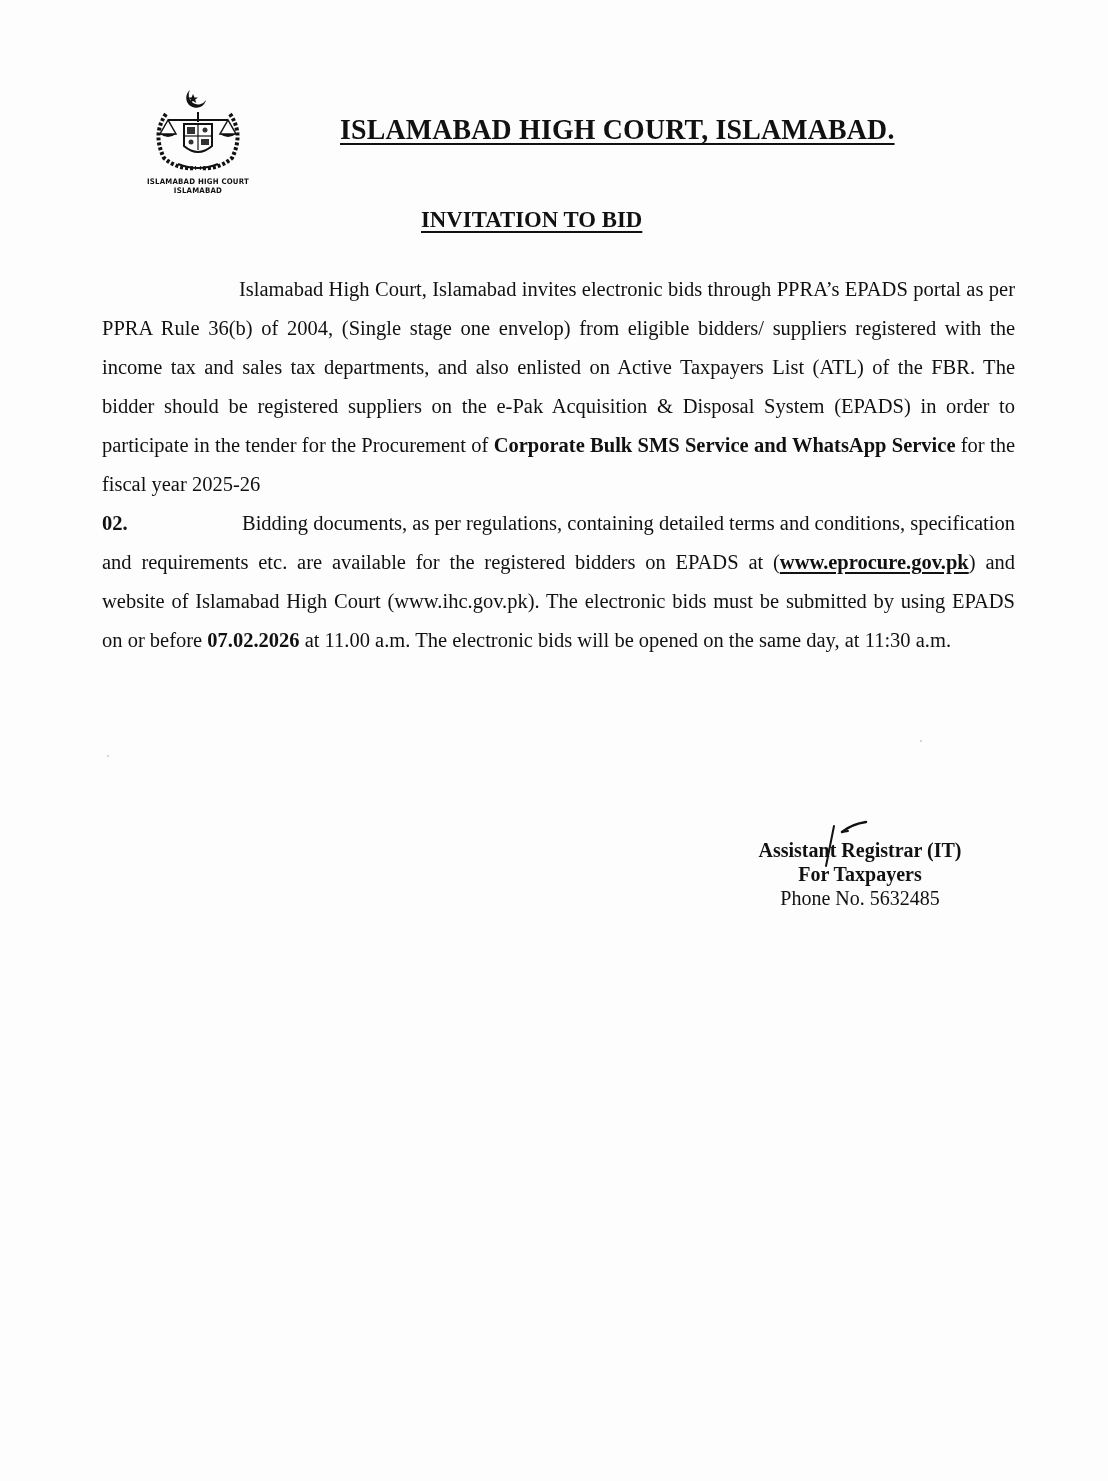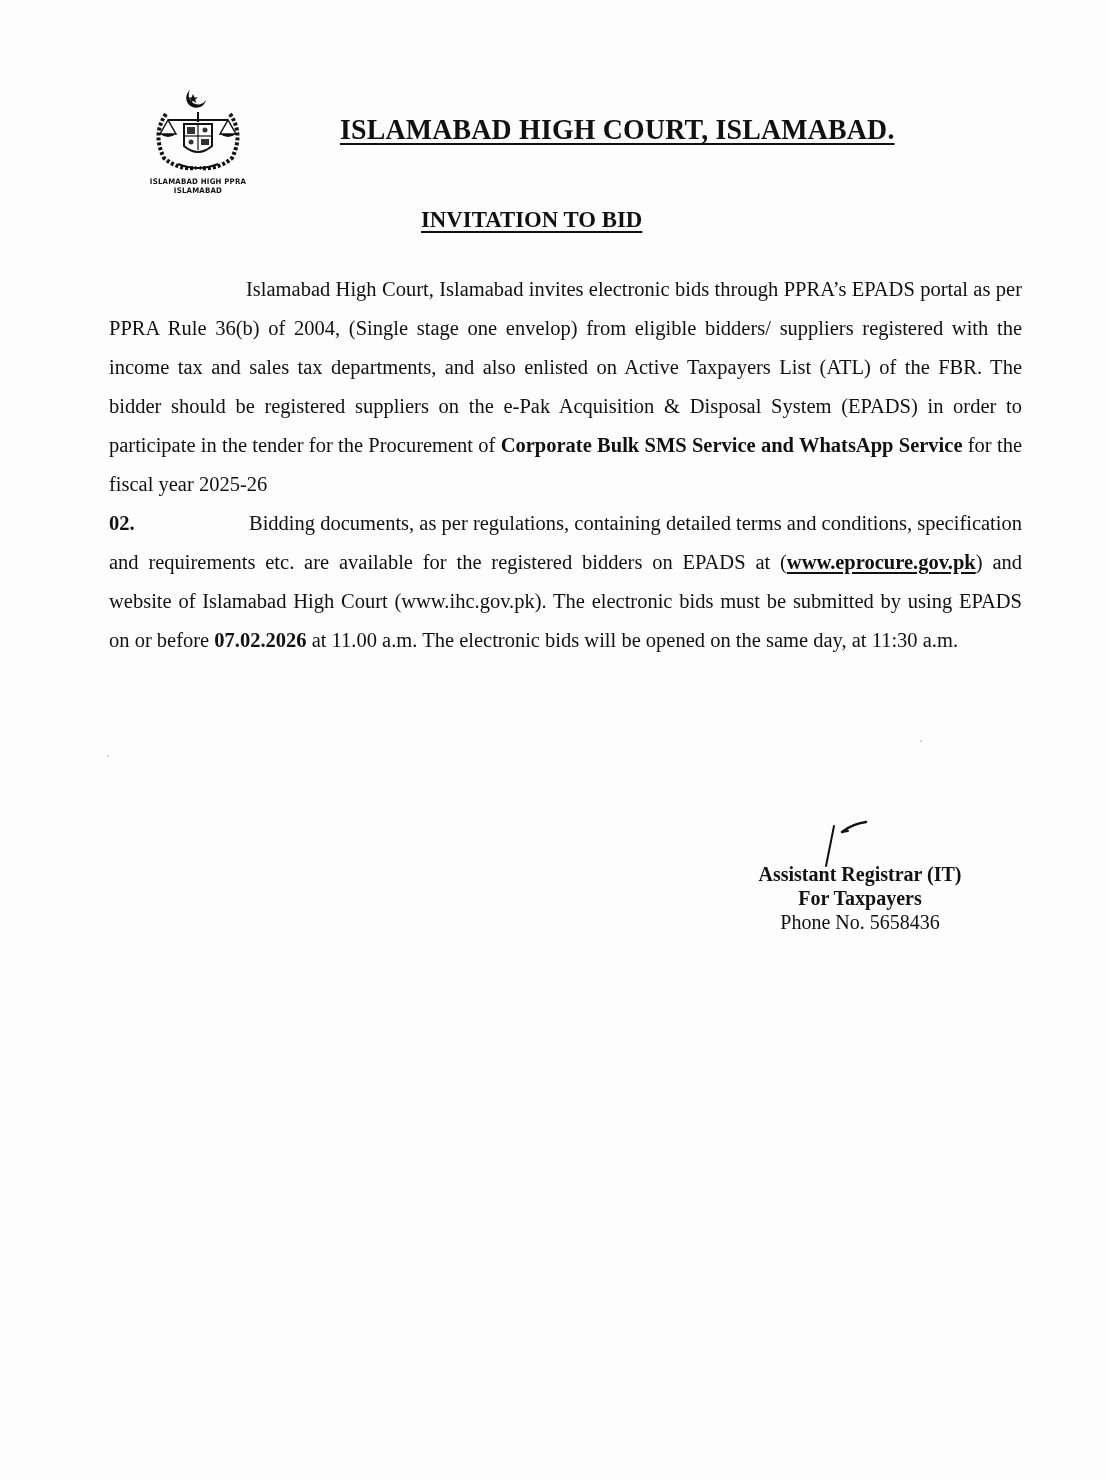--- a/index.html
+++ b/index.html
@@ -67,21 +67,21 @@
       text-decoration: underline;
       text-decoration-thickness: 2px;
       text-underline-offset: 4px;
       white-space: nowrap;
       transform: scaleX(0.95);
       transform-origin: left top;
     }
     
     .body {
       position: absolute;
-      left: 109px;
+      left: 102px;
       top: 270px;
       width: 913px;
       font-size: 20.5px;
       line-height: 39px;
       text-align: justify;
       text-align-last: left;
     }
     .para {
       margin: 0;
     }
@@ -94,21 +94,21 @@
     .bold { font-weight: bold; }
     .link-u {
       text-decoration: underline;
       text-underline-offset: 3px;
       font-weight: bold;
     }
     
     .signature {
       position: absolute;
       left: 730px;
-      top: 862px;
+      top: 838px;
       width: 260px;
       text-align: center;
       font-size: 20px;
       line-height: 24px;
     }
     .signature .sig-line { display: block; white-space: nowrap; }
     .sig-mark {
       position: absolute;
       left: 808px;
       top: 818px;
@@ -147,39 +147,39 @@
     <line x1="60" y1="40" x2="60" y2="66" stroke="#111" stroke-width="1.2"></line>
     <line x1="46" y1="52" x2="74" y2="52" stroke="#111" stroke-width="1.2"></line>
     <rect x="49" y="43" width="8" height="7" fill="#333"></rect>
     <rect x="63" y="55" width="8" height="6" fill="#333"></rect>
     <circle cx="67" cy="46" r="2.5" fill="#333"></circle>
     <circle cx="53" cy="58" r="2.5" fill="#333"></circle>
 
     <path d="M40 80 Q60 88 80 80" fill="none" stroke="#111" stroke-width="2"></path>
   </svg>
   <div class="emblem-caption">
-    <span>ISLAMABAD HIGH PPRA</span>
+    <span>ISLAMABAD HIGH COURT</span>
     <span>ISLAMABAD</span>
   </div>
 
   <div class="court-title">ISLAMABAD HIGH COURT, ISLAMABAD.</div>
   <div class="doc-title">INVITATION TO BID</div>
 
   <div class="body">
     <p class="para para1"><span>Islamabad High Court, Islamabad invites electronic bids through PPRA’s EPADS portal as per PPRA Rule 36(b) of 2004, (Single stage one envelop) from eligible bidders/ suppliers registered with the income tax and sales tax departments, and also enlisted on Active Taxpayers List (ATL) of the FBR. The bidder should be registered suppliers on the e-Pak Acquisition &amp; Disposal System (EPADS) in order to participate in the tender for the Procurement of </span><span class="bold">Corporate Bulk SMS Service and WhatsApp Service</span><span> for the fiscal year 2025-26</span></p>
     <p class="para para2"><span class="num">02.</span><span>Bidding documents, as per regulations, containing detailed terms and conditions, specification and requirements etc. are available for the registered bidders on EPADS at (</span><span class="link-u">www.eprocure.gov.pk</span><span>) and website of Islamabad High Court (www.ihc.gov.pk). The electronic bids must be submitted by using EPADS on or before </span><span class="bold">07.02.2026</span><span> at 11.00 a.m. The electronic bids will be opened on the same day, at 11:30 a.m.</span></p>
   </div>
 
   <svg class="sig-mark" viewBox="0 0 70 60">
     <path d="M18 48 L26 8" stroke="#111" stroke-width="2" fill="none" stroke-linecap="round"></path>
     <path d="M34 14 Q44 6 58 4" stroke="#111" stroke-width="2.5" fill="none" stroke-linecap="round"></path>
     <path d="M34 14 L40 13" stroke="#111" stroke-width="2" fill="none" stroke-linecap="round"></path>
   </svg>
 
   <div class="signature">
     <span class="sig-line bold">Assistant Registrar (IT)</span>
     <span class="sig-line bold">For Taxpayers</span>
-    <span class="sig-line">Phone No. 5658436</span>
+    <span class="sig-line">Phone No. 5632485</span>
   </div>
 
   <div class="speck" style="left:107px; top:755px;"></div>
   <div class="speck" style="left:920px; top:740px;"></div>
 </div>
 
 </body></html>

